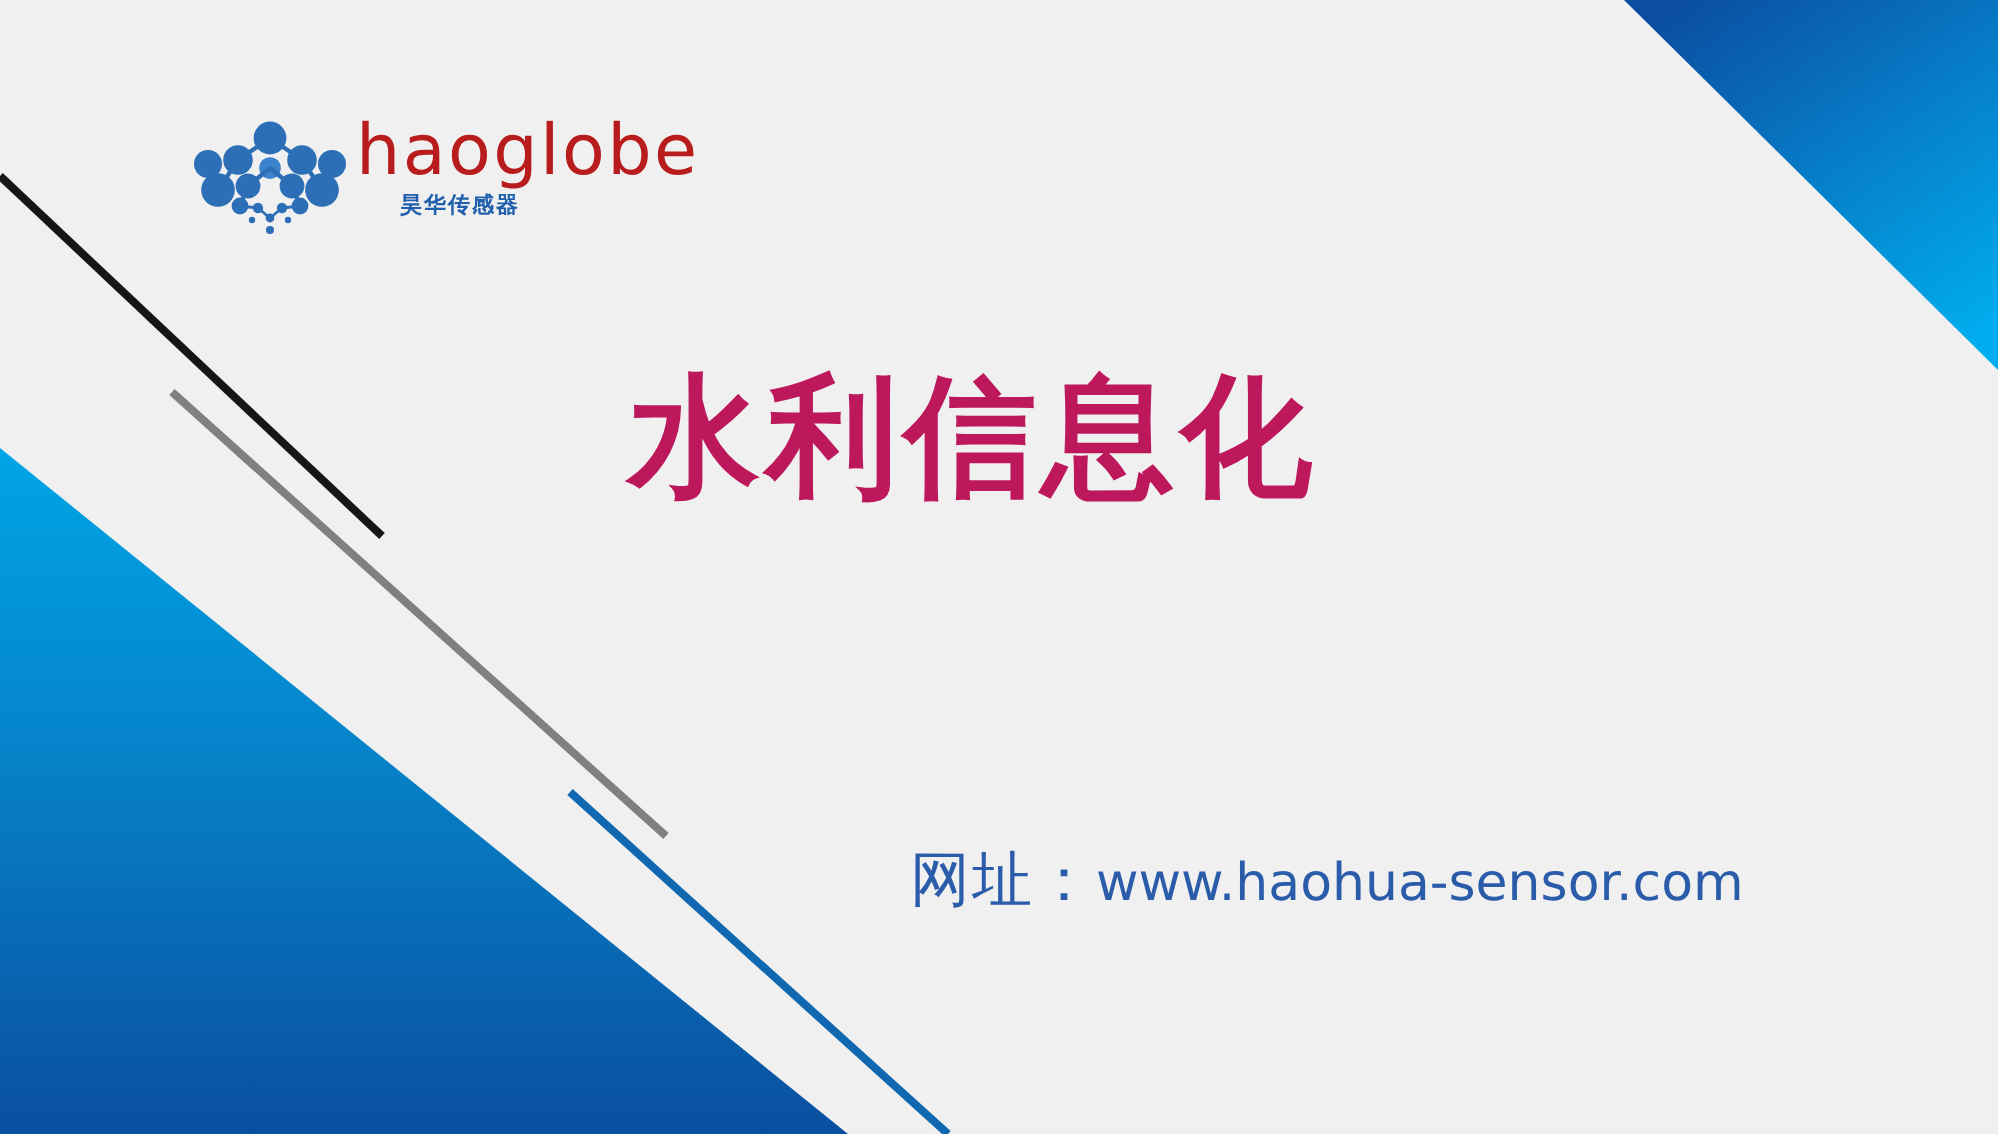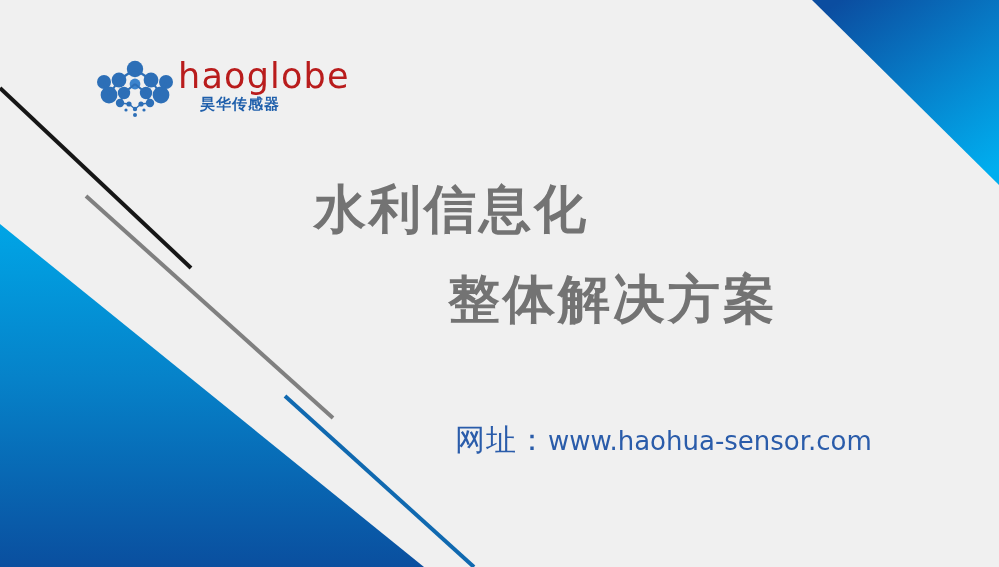--- a/index.html
+++ b/index.html
@@ -58,37 +58,37 @@
     letter-spacing: 1.2px;
     color: #b91c1c;
     line-height: 38px;
     white-space: nowrap;
   }
   .logo-sub {
     position: absolute;
     left: 22px;
     top: 38px;
     font-family: "DejaVu Sans", sans-serif;
-    font-size: 15px;
+    font-size: 11px;
     font-weight: bold;
     letter-spacing: 1px;
     color: #1f5fab;
     white-space: nowrap;
   }
 
   
   .headline {
     position: absolute;
     left: 300px;
-    top: 164px;
+    top: 174px;
     width: 620px;
-    color: #737373;
+    color: #be185d;
     font-family: "DejaVu Sans", sans-serif;
     font-weight: bold;
-    font-size: 52px;
+    font-size: 66px;
     line-height: 90px;
     letter-spacing: 3px;
   }
   .headline .line1 {
     display: block;
     padding-left: 14px;
   }
   .headline .line2 {
     display: block;
     padding-left: 148px;
@@ -196,20 +196,19 @@
     </svg>
 
     <div class="logo-text-wrap">
       <div class="logo-wordmark">haoglobe</div>
       <div class="logo-sub">昊华传感器</div>
     </div>
   </div>
 
   <div class="headline">
     <span class="line1">水利信息化</span>
-    <span class="line2">整体解决方案</span>
   </div>
 
   <div class="url-line">
     <span class="url-label">网址：</span><span class="url-value">www.haohua-sensor.com</span>
   </div>
 
 </div>
 
 </body></html>

